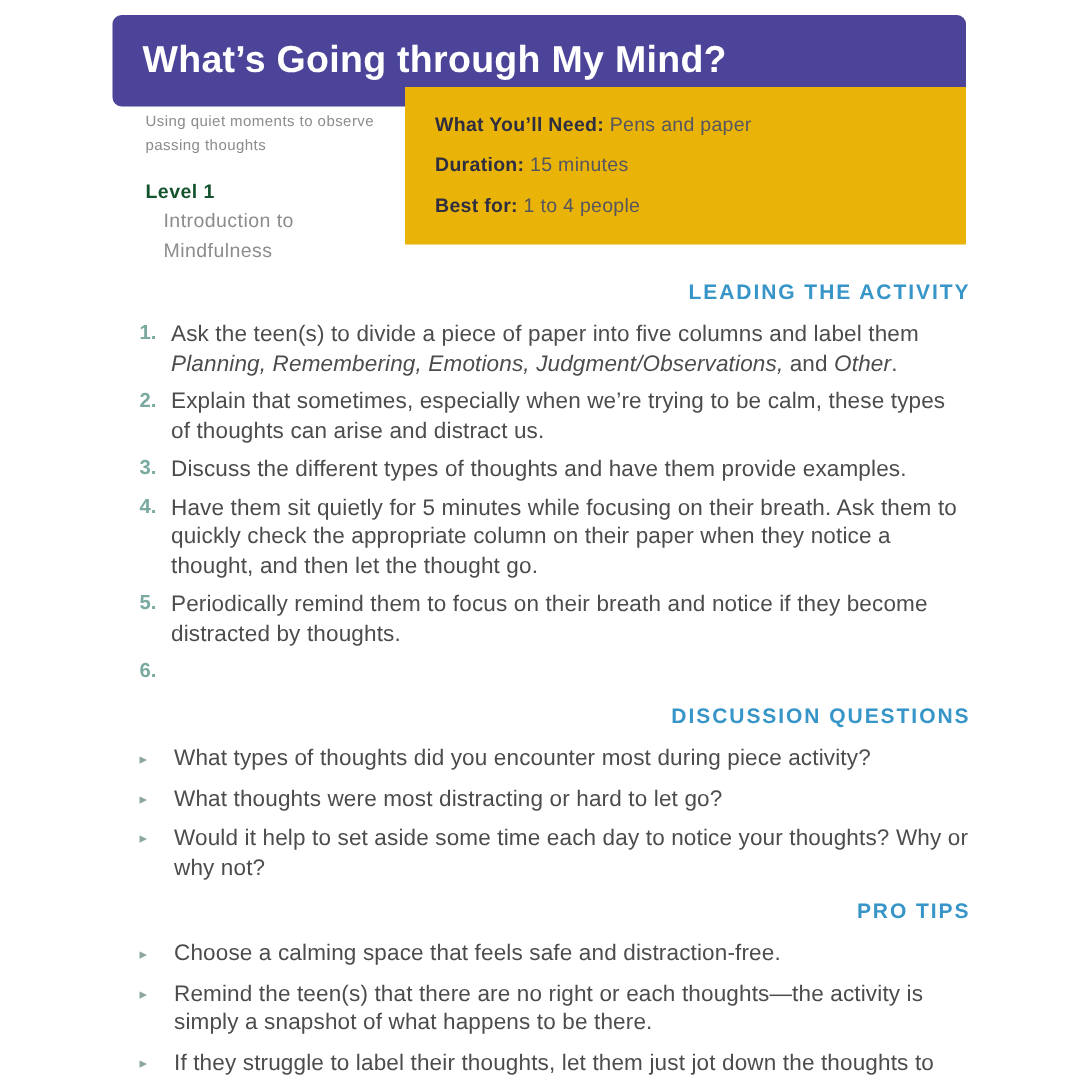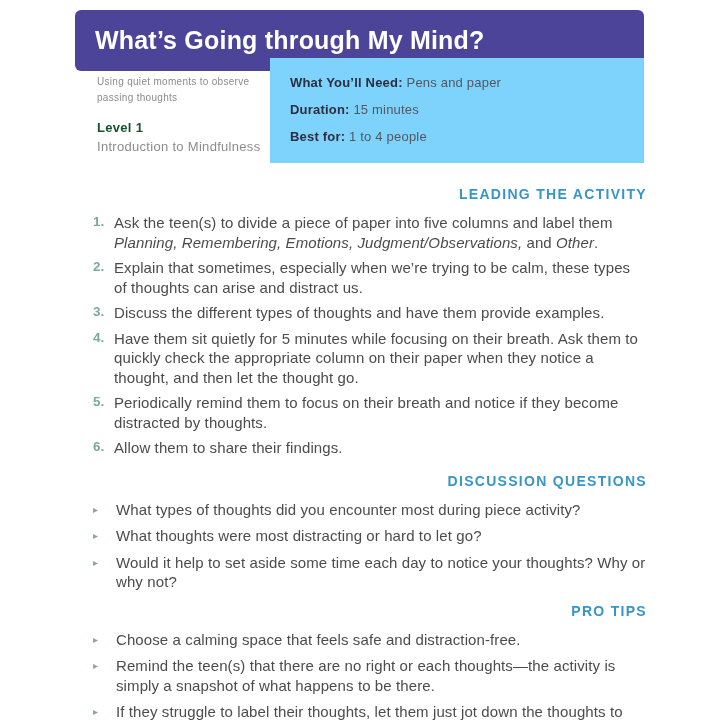--- a/index.html
+++ b/index.html
@@ -33,29 +33,29 @@
   }
   .overview .tagline {
     margin: 0; font-size: 10px; color: #8c8c8c;
     line-height: 1.55; letter-spacing: 0.3px;
   }
   .overview .level {
     margin: 15px 0 0; font-size: 13px; font-weight: bold;
     color: #14532d; letter-spacing: 0.3px;
   }
   .overview .program {
-    margin: 2px 0 0; font-size: 13px; color: #8c8c8c;
+    margin: 2px 12px 0; font-size: 13px; color: #8c8c8c;
     line-height: 1.55; letter-spacing: 0.3px;
   }
 
   
   .info-box {
     position: absolute; left: 270px; top: 58px;
     width: 374px; height: 105px;
-    background: #7dd3fc;
+    background: #eab308;
     box-sizing: border-box;
     padding: 17px 20px 0 20px;
   }
   .info-row { margin: 0 0 12px; font-size: 13px; color: #56565e; letter-spacing: 0.2px; }
   .info-row .lbl { font-weight: bold; color: #2e2e40; }
 
   
   .main { position: absolute; left: 93px; top: 186px; width: 554px; }
   h2.section {
     margin: 0 0 11px;
@@ -127,21 +127,20 @@
         <li>
           <span class="step-num">4.</span>
           <span class="item-text"><span>Have them sit quietly for 5 minutes while focusing on their breath. Ask them to quickly check the appropriate column on their paper when they notice a thought, and then let the thought go.</span></span>
         </li>
         <li>
           <span class="step-num">5.</span>
           <span class="item-text"><span>Periodically remind them to focus on their breath and notice if they become distracted by thoughts.</span></span>
         </li>
         <li>
           <span class="step-num">6.</span>
-          <span class="item-text"><span>Allow them to share their findings.</span></span>
         </li>
       </ol>
 
     <h2 class="section mt1">DISCUSSION QUESTIONS</h2>
     <ul class="bullets" id="questions">
         <li>
           <span class="bullet-glyph">▸</span>
           <span class="item-text">What types of thoughts did you encounter most during piece activity?</span>
         </li>
         <li>

